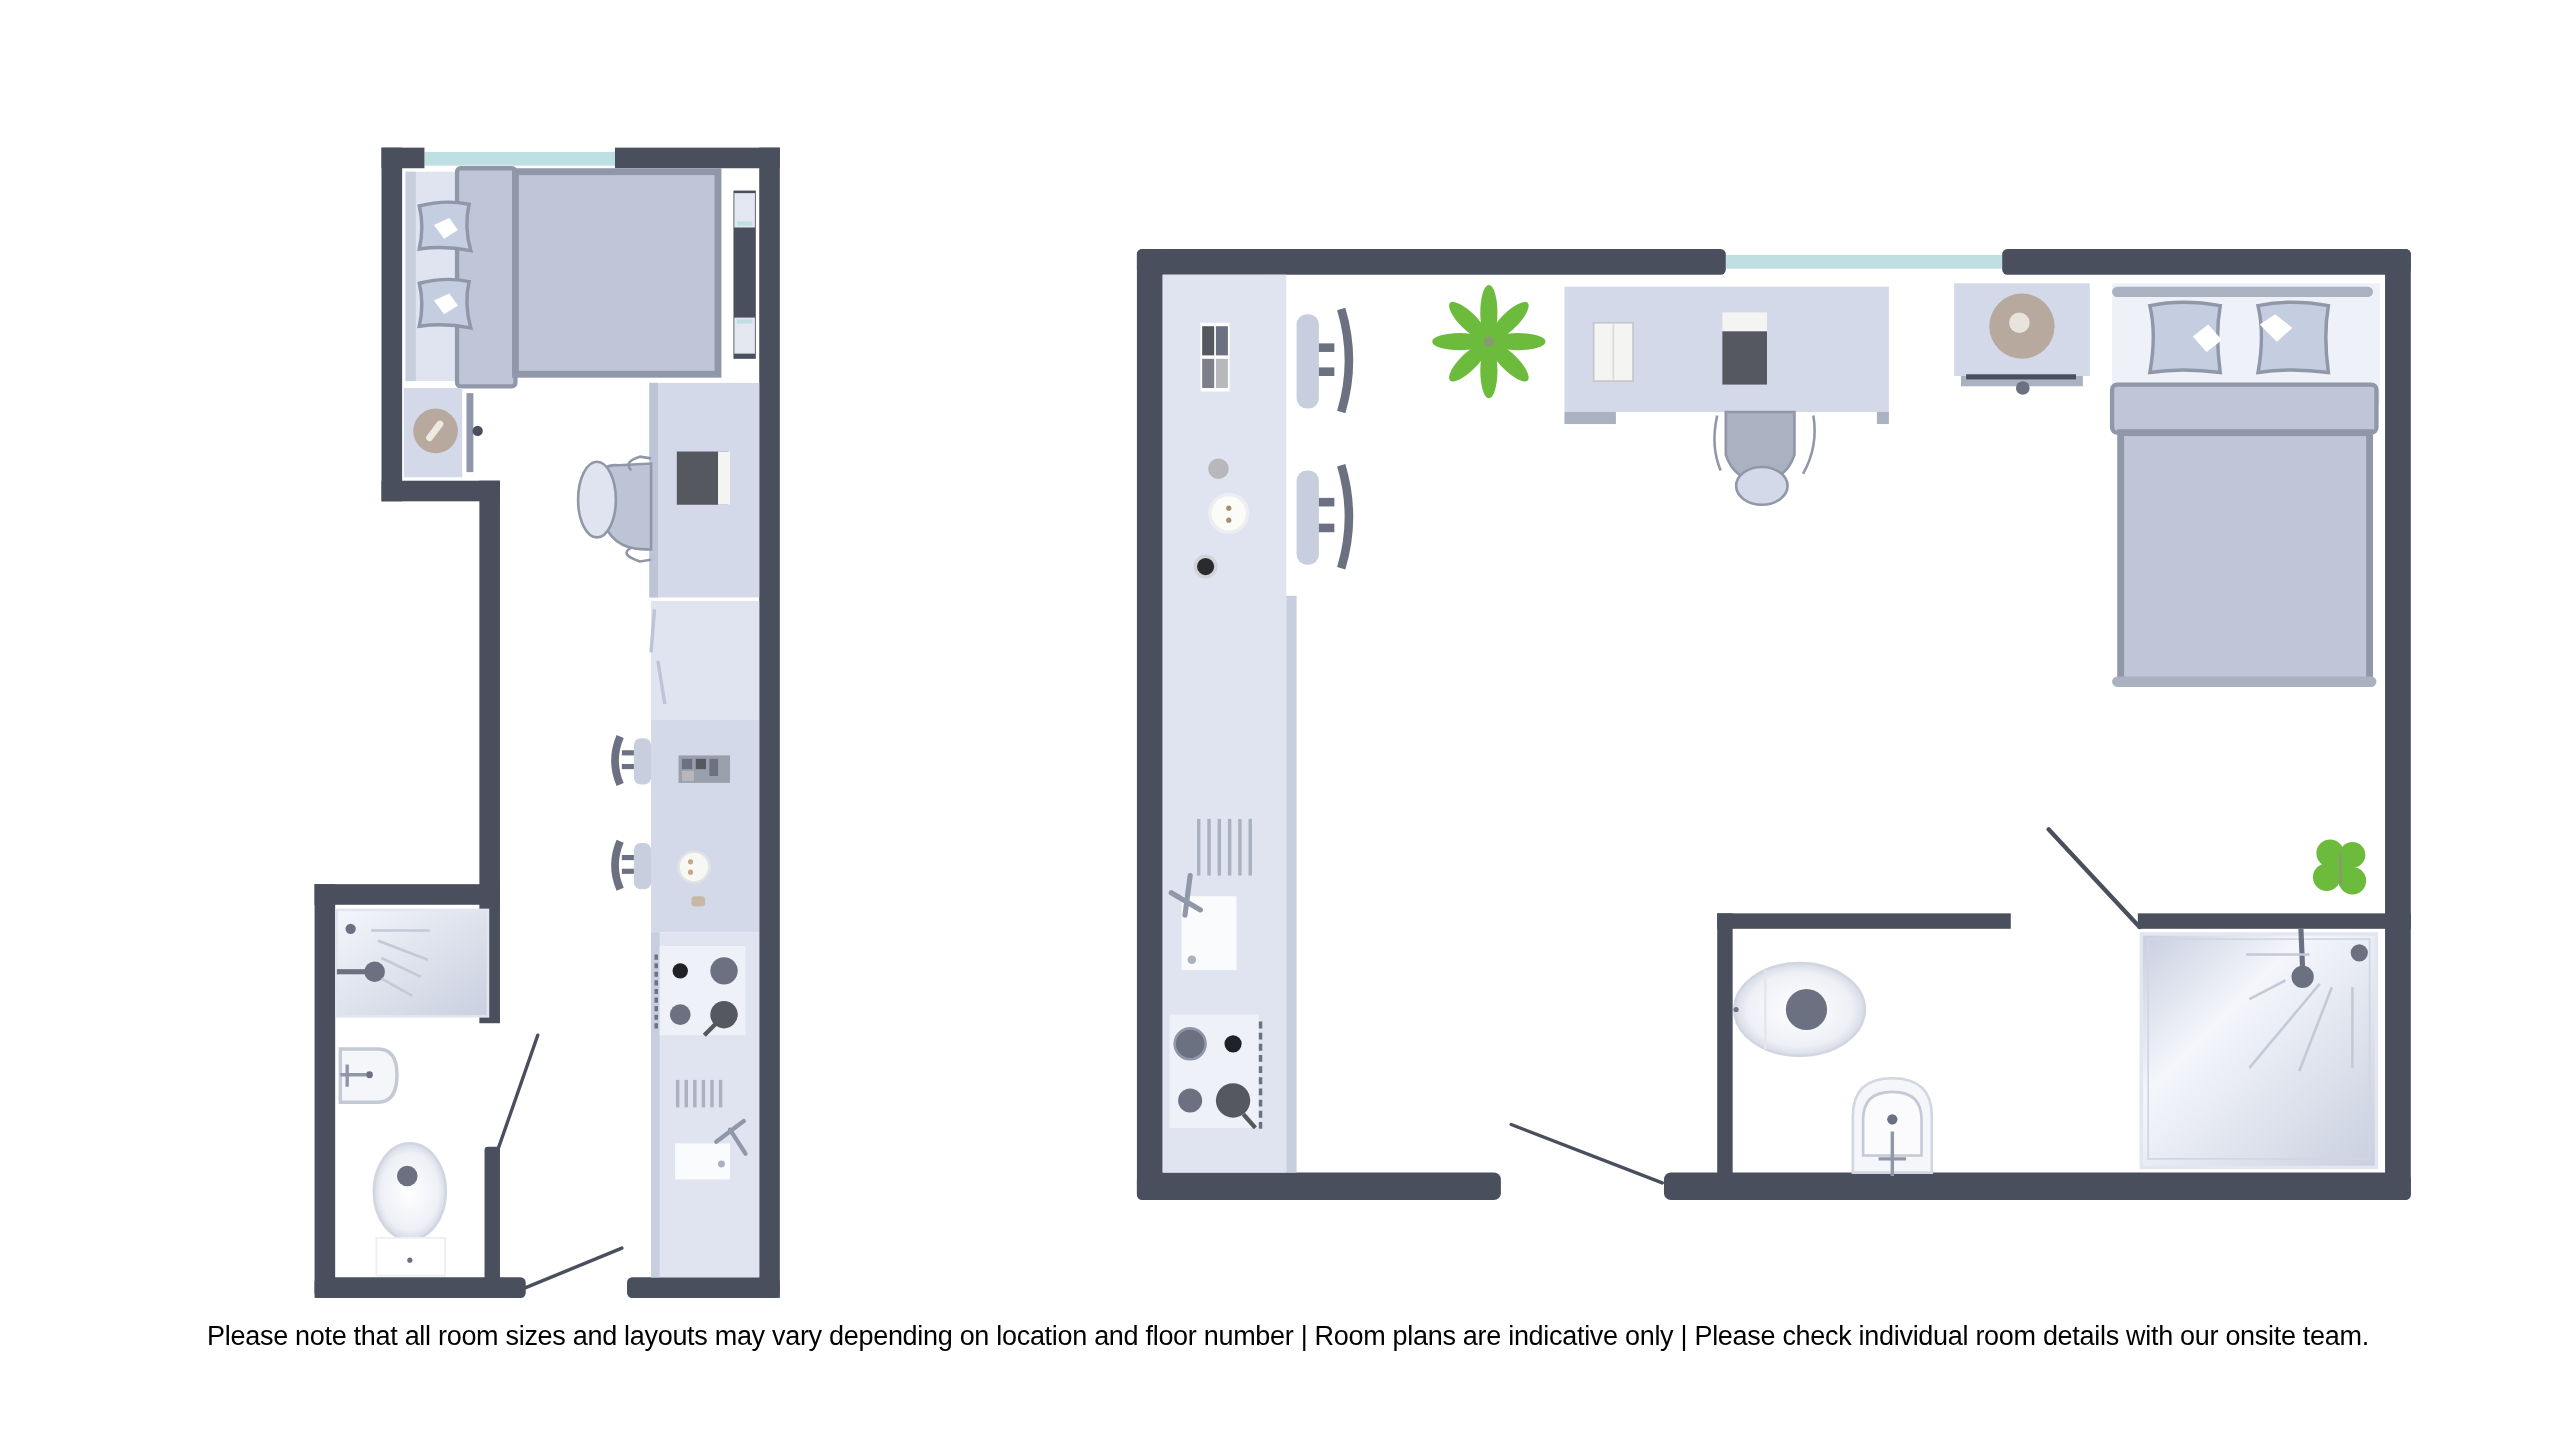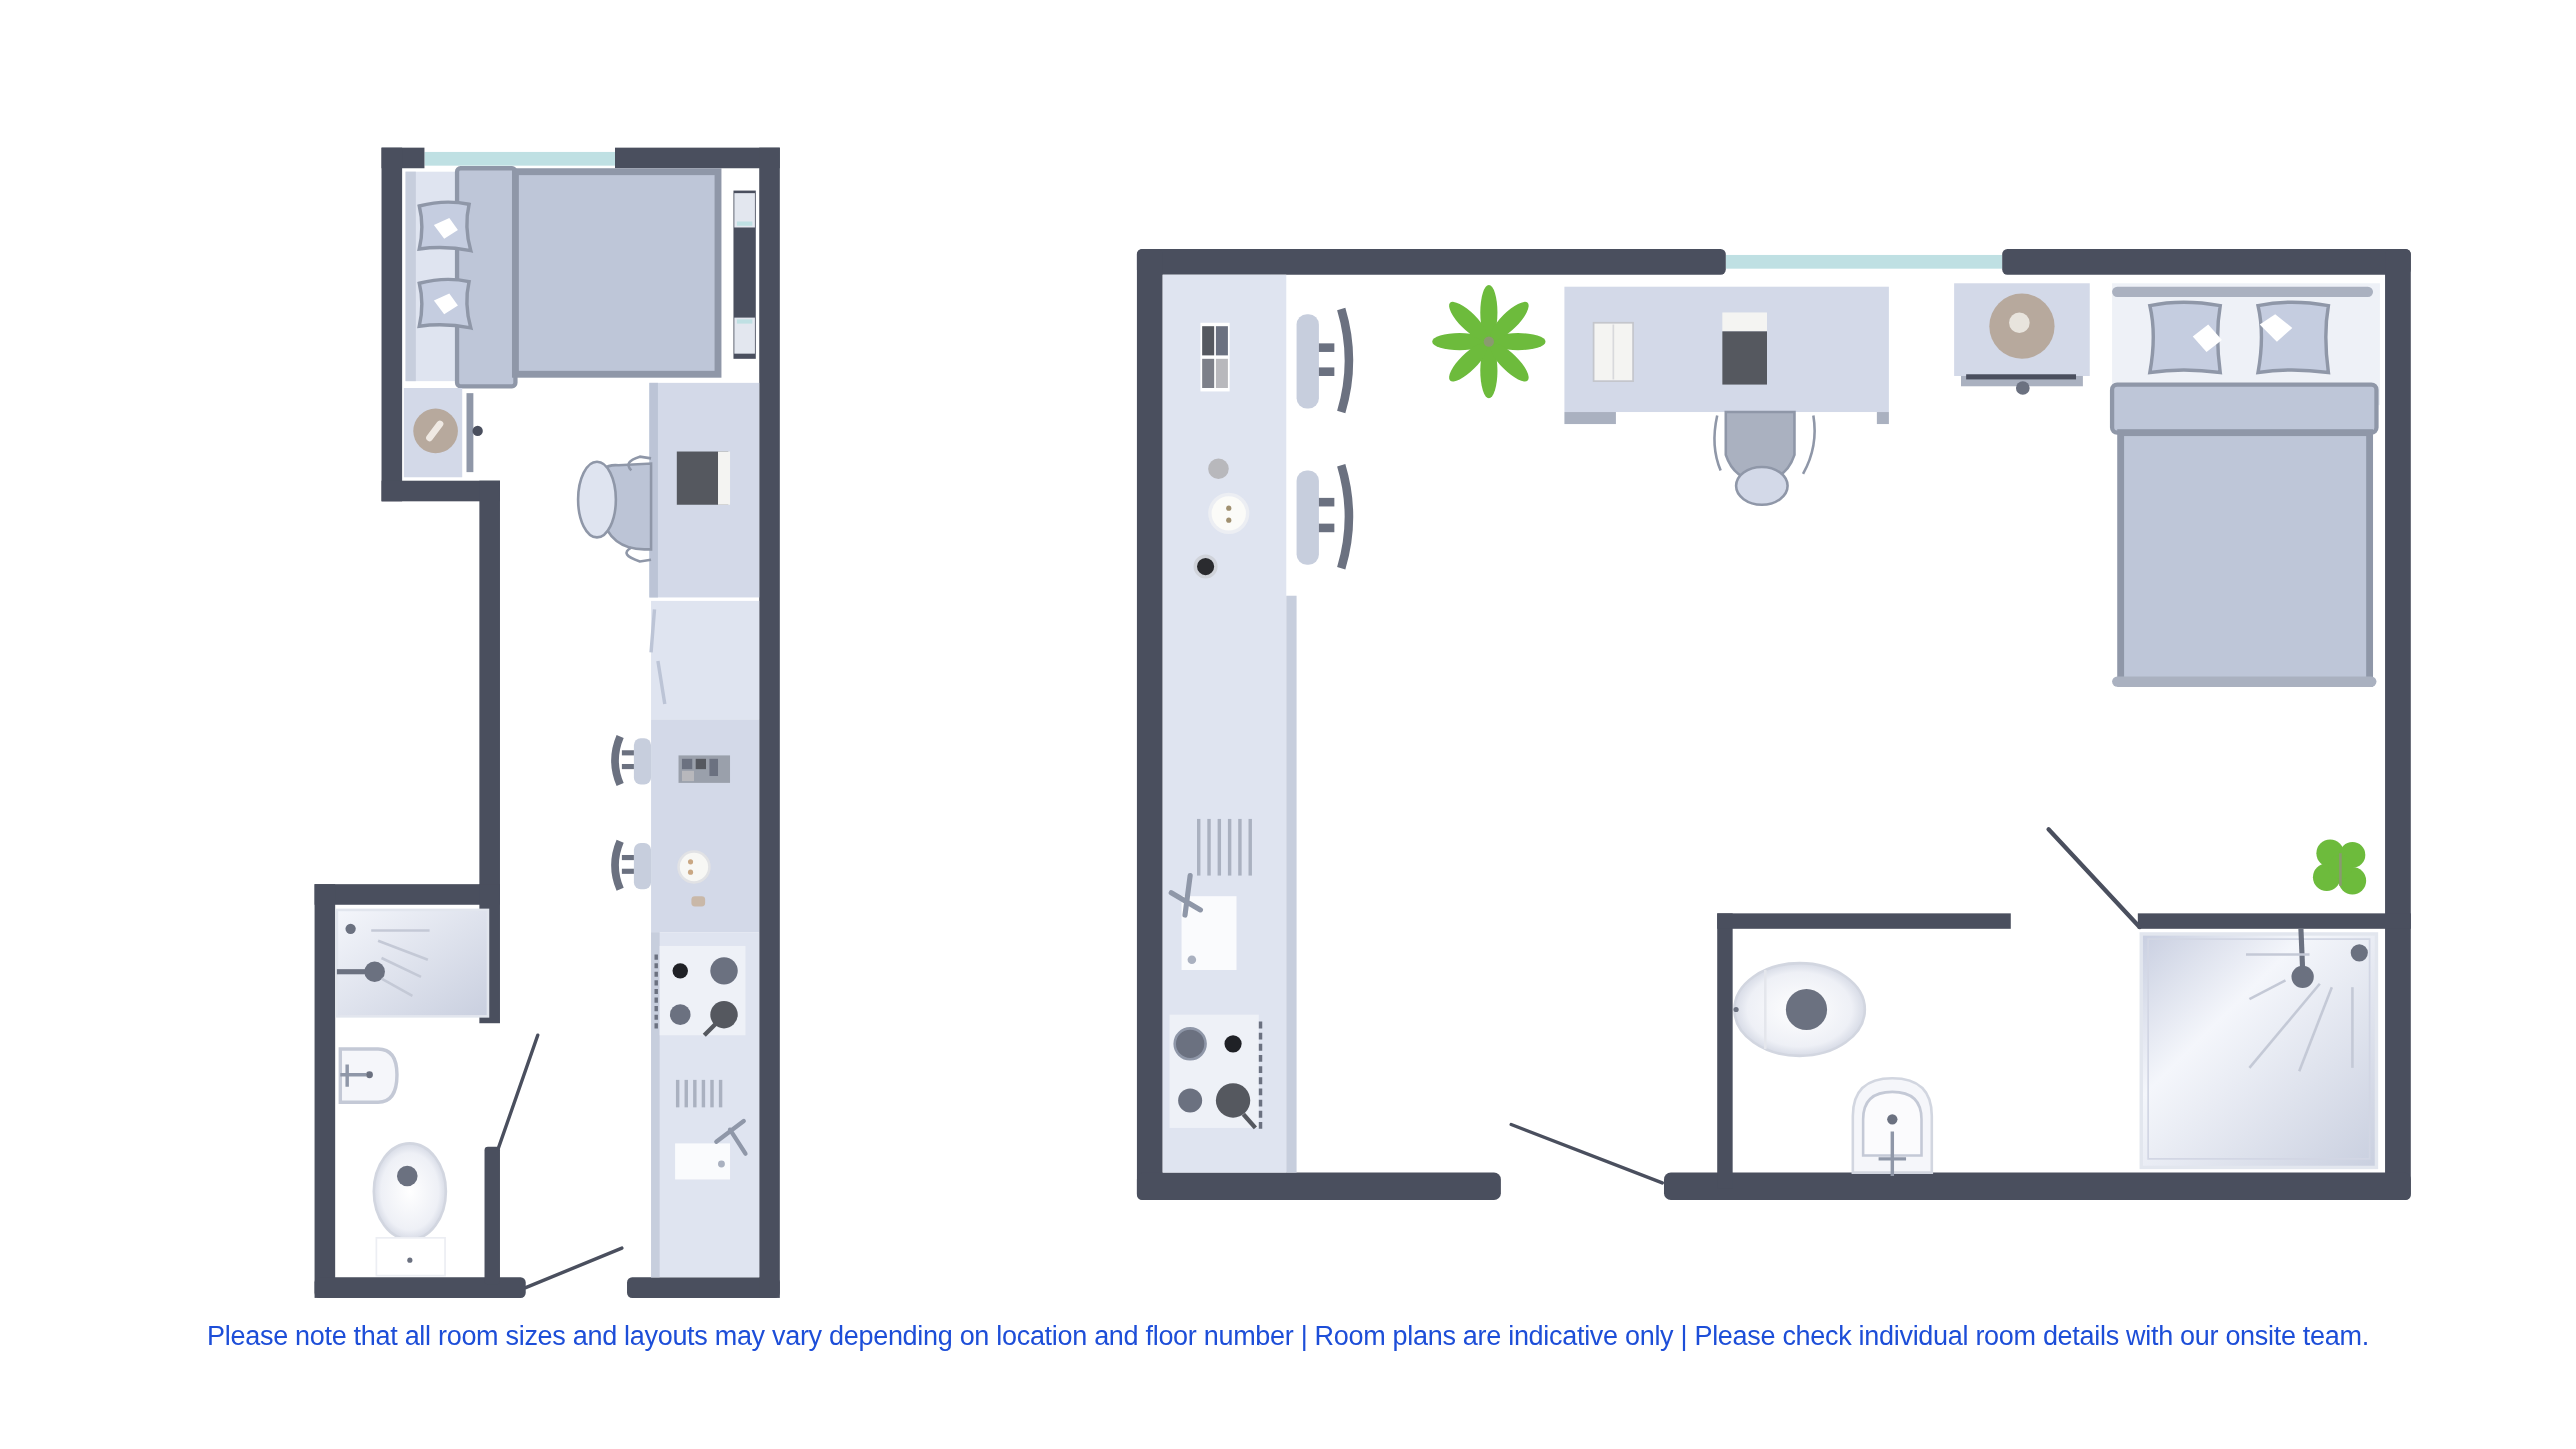--- a/index.html
+++ b/index.html
@@ -1,20 +1,20 @@
 <!DOCTYPE html>
 <html style="font-size:13.7px"><head>
 <meta charset="utf-8">
 <style>
   html, body { margin: 0; padding: 0; background: #ffffff; }
   body { width: 2576px; height: 1449px; position: relative; overflow: hidden; font-family: "Liberation Sans", sans-serif; }
   #stage { position: absolute; left: 0; top: 0; width: 2576px; height: 1449px; }
   .disclaimer {
     position: absolute; left: 0; top: 1321px; width: 2576px; text-align: center;
-    font-family: "Liberation Sans", sans-serif; font-size: 27px; color: #1d4ed8;
+    font-family: "Liberation Sans", sans-serif; font-size: 27px; color: #000000;
     letter-spacing: -0.3px; white-space: nowrap;
   }
   .disclaimer span { display: inline; }
 </style>
 </head>
 <body>
 
 <div id="stage">
 <svg width="2576" height="1449" viewBox="0 0 3000 1688" xmlns="http://www.w3.org/2000/svg">
   <defs>

